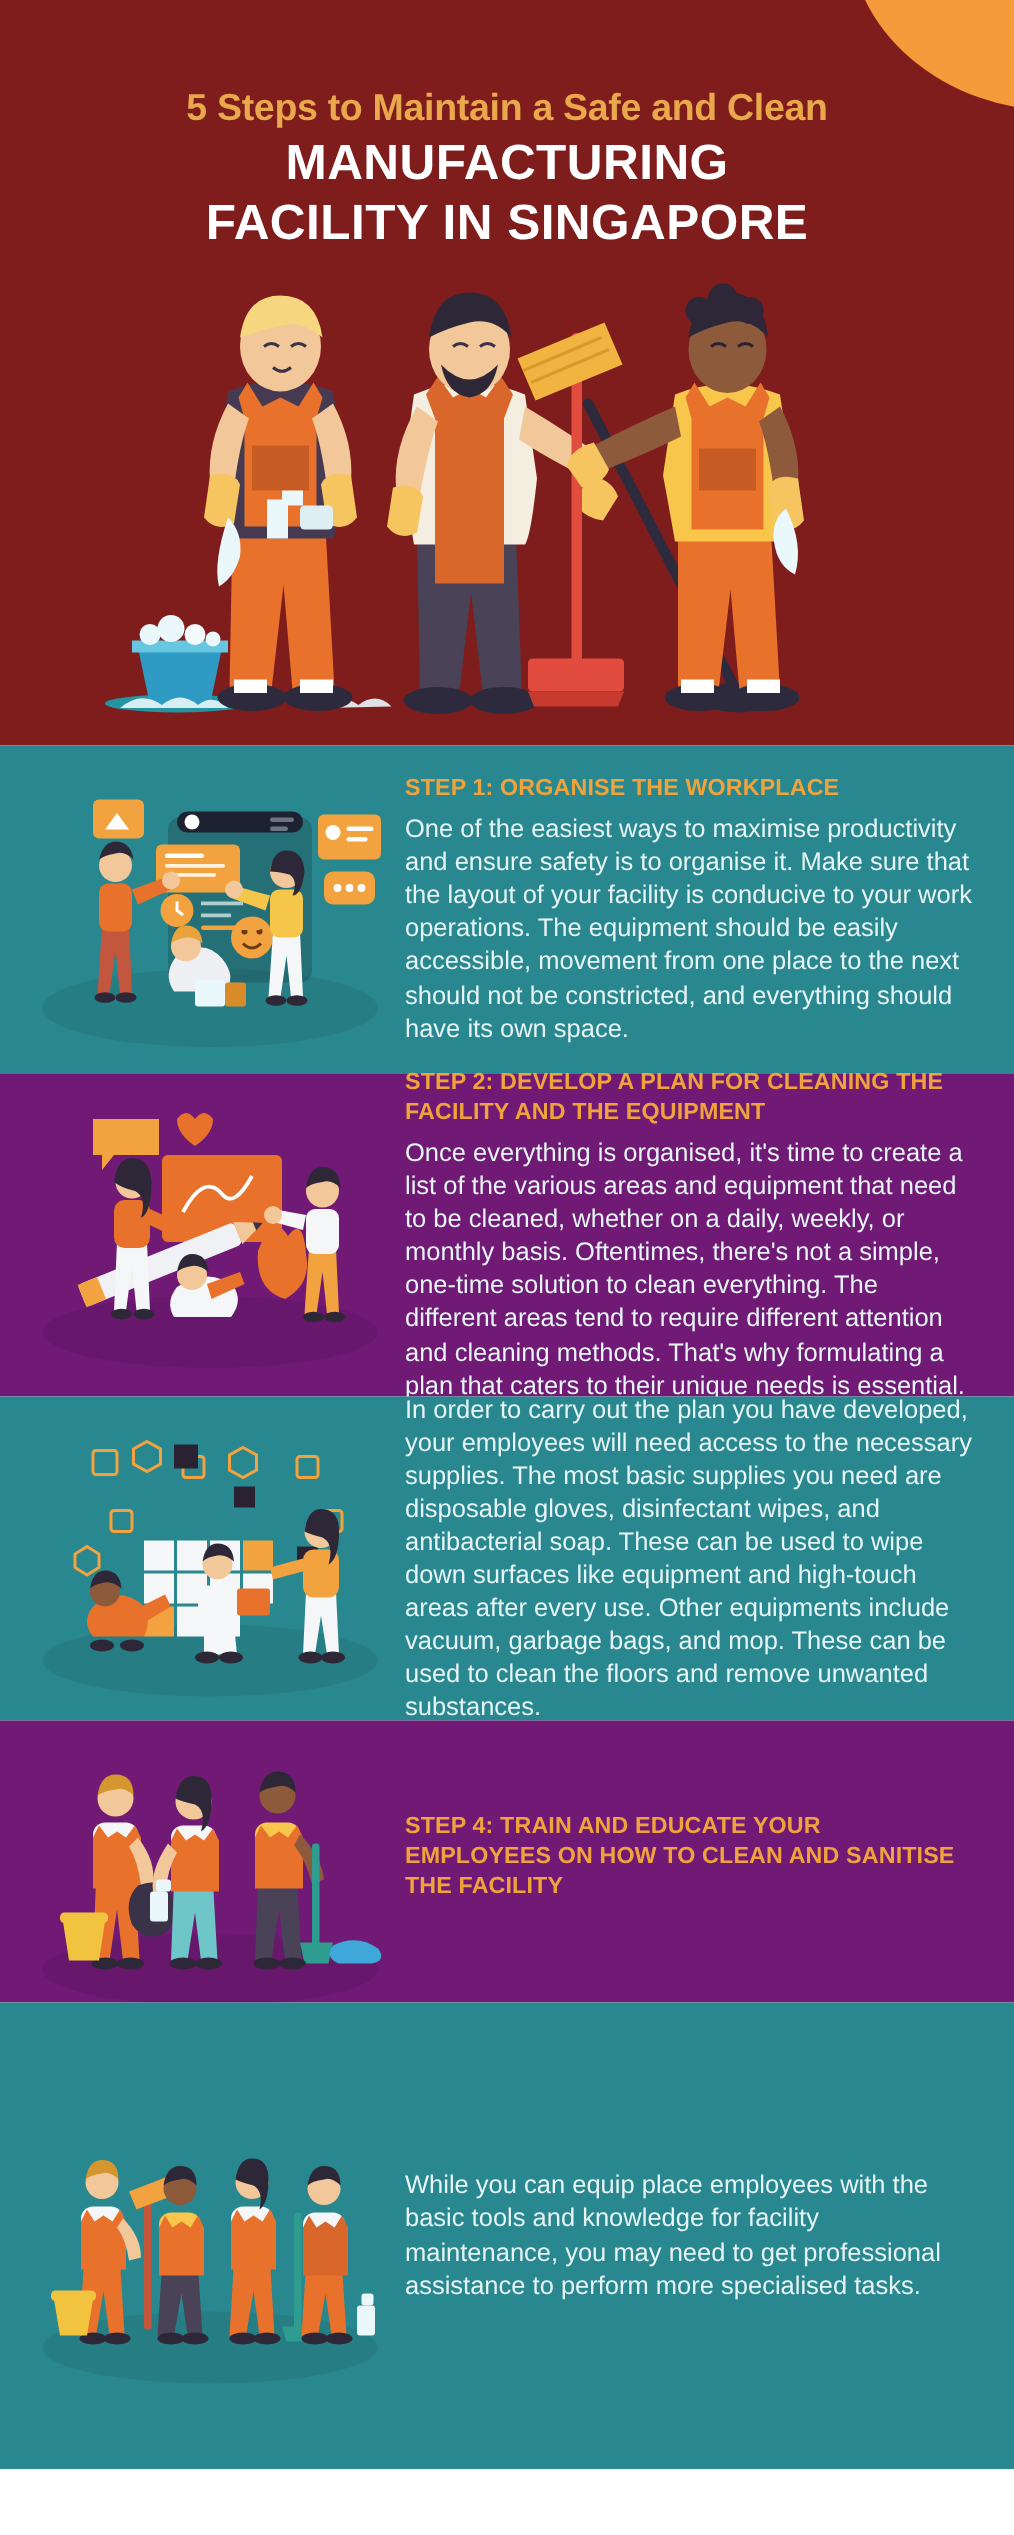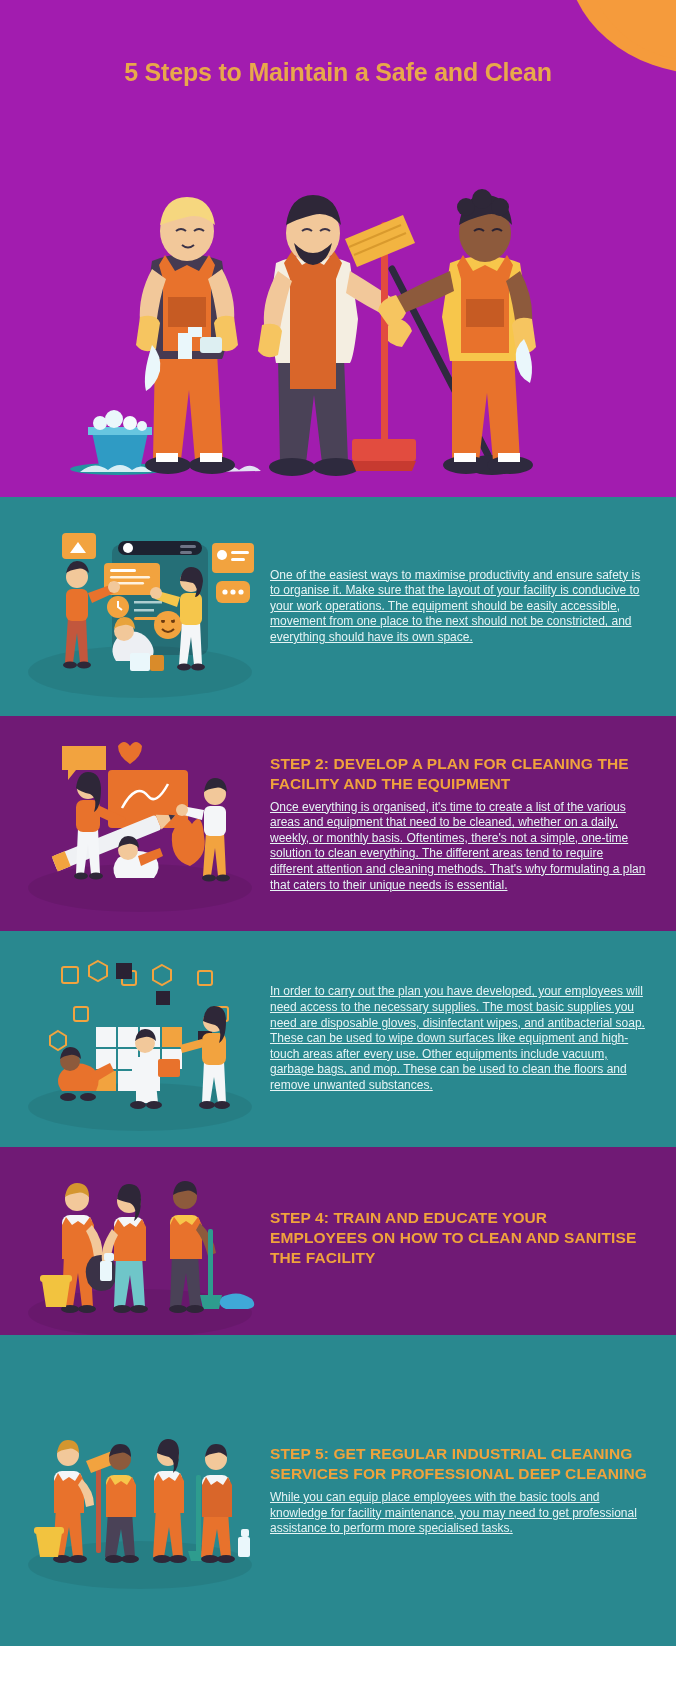--- a/index.html
+++ b/index.html
@@ -7,21 +7,21 @@
   body {
     width:676px; height:1690px;
     font-family:"Liberation Sans", sans-serif;
     overflow:hidden; position:relative;
   }
   .infographic { width:676px; height:1690px; position:relative; overflow:hidden; }
 
   
   .hero {
     position:relative; width:100%; height:497px;
-    background:#a21caf; overflow:hidden;text-decoration:underline;
+    background:#7f1d1d; overflow:hidden;text-decoration:underline;
   }
   .hero-corner {
     position:absolute; top:-46px; right:-30px;
     width:140px; height:120px;
     background:#F59B3C;
     border-radius:0 0 0 100%;
     transform:rotate(0deg);
   }
   .hero-corner:after{
     content:""; position:absolute; right:0; top:0;
@@ -45,38 +45,40 @@
   .step {
     position:relative; width:100%; display:flex; align-items:center;
   }
   .step .art { width:270px; flex:0 0 270px; position:relative; }
   .step .txt { flex:1; padding-right:28px; }
   .step-title {
     color:#F0A33C; font-weight:800; font-size:15.5px; line-height:1.28;
     letter-spacing:0.1px; margin-bottom:6px; text-transform:uppercase;
   }
   .step-body {
-    color:#E6F4F5; font-size:12px; line-height:1.30; font-weight:400;text-decoration:underline;
+    color:#E6F4F5; font-size:17px; line-height:1.30; font-weight:400;
   }
   .tone-dark { background:#29888F; }
   .tone-light { background:#701a75; }
 
   svg { display:block; }
   .ellipse-shadow { fill:rgba(0,0,0,0.07); }
 </style>
 </head>
 <body>
 
 <div class="infographic">
 
   <section class="hero">
     <div class="hero-corner"></div>
 
     <div class="hero-title-wrap">
       <div class="hero-kicker">5 Steps to Maintain a Safe and Clean</div>
+      <div class="hero-title">MANUFACTURING</div>
+      <div class="hero-title">FACILITY IN SINGAPORE</div>
     </div>
 
     <svg class="hero-art" viewBox="0 0 676 320">
 
       <ellipse cx="118" cy="292" rx="48" ry="6" fill="#2494A0"></ellipse>
       <path d="M92 255 h56 l-8 38 h-40 z" fill="#2F9BC4"></path>
       <path d="M88 250 h64 v8 h-64 z" fill="#67C6E0"></path>
       <circle cx="100" cy="246" r="7" fill="#EAF7FB"></circle>
       <circle cx="114" cy="242" r="9" fill="#EAF7FB"></circle>
       <circle cx="130" cy="246" r="7" fill="#F4FBFD"></circle>
@@ -248,20 +250,21 @@
           <path d="M180 100 l-22 -6 l-3 8 l22 8z" fill="#F6C64B"></path>
           <circle cx="156" cy="96" r="6" fill="#F2C89A"></circle>
           <circle cx="191" cy="84" r="11" fill="#F2C89A"></circle>
           <path d="M180 84 q2 -14 11 -14 q11 0 12 14 q-2 16 -8 16 q4 -10 -2 -14 q-8 -2 -13 -2z" fill="#2E2738"></path>
           <ellipse cx="184" cy="170" rx="7" ry="3.5" fill="#2E2738"></ellipse>
           <ellipse cx="198" cy="170" rx="7" ry="3.5" fill="#2E2738"></ellipse>
         </g>
       </svg>
     </div>
     <div class="txt">
+      <div class="step-title">STEP 1: ORGANISE THE WORKPLACE</div>
       <div class="step-body">One of the easiest ways to maximise productivity and ensure safety is to organise it. Make sure that the layout of your facility is conducive to your work operations. The equipment should be easily accessible, movement from one place to the next should not be constricted, and everything should have its own space.</div>
     </div>
   </section>
 
   <section class="step tone-light" style="height:215px">
     <div class="art">
       <svg viewBox="0 0 270 215" width="270" height="215">
         <ellipse class="ellipse-shadow" cx="140" cy="172" rx="112" ry="24"></ellipse>
 
         <path d="M62 30 h44 v24 h-30 l-8 10 v-10 h-6z" fill="#F2A33F"></path>
@@ -494,18 +497,17 @@
         </g>
 
         <path d="M36 162 h26 l-4 24 h-18z" fill="#F2C33F"></path>
         <rect x="34" y="156" width="30" height="7" rx="3" fill="#F2C33F"></rect>
 
         <rect x="238" y="166" width="12" height="20" rx="2" fill="#EAF7FB"></rect>
         <rect x="241" y="158" width="8" height="8" rx="2" fill="#EAF7FB"></rect>
       </svg>
     </div>
     <div class="txt">
-      <div class="step-title">STEP 5: GET REGULAR INDUSTRIAL CLEANING SERVICES FOR PROFESSIONAL DEEP CLEANING</div>
       <div class="step-body">While you can equip place employees with the basic tools and knowledge for facility maintenance, you may need to get professional assistance to perform more specialised tasks.</div>
     </div>
   </section>
 
 </div>
 
 </body></html>

